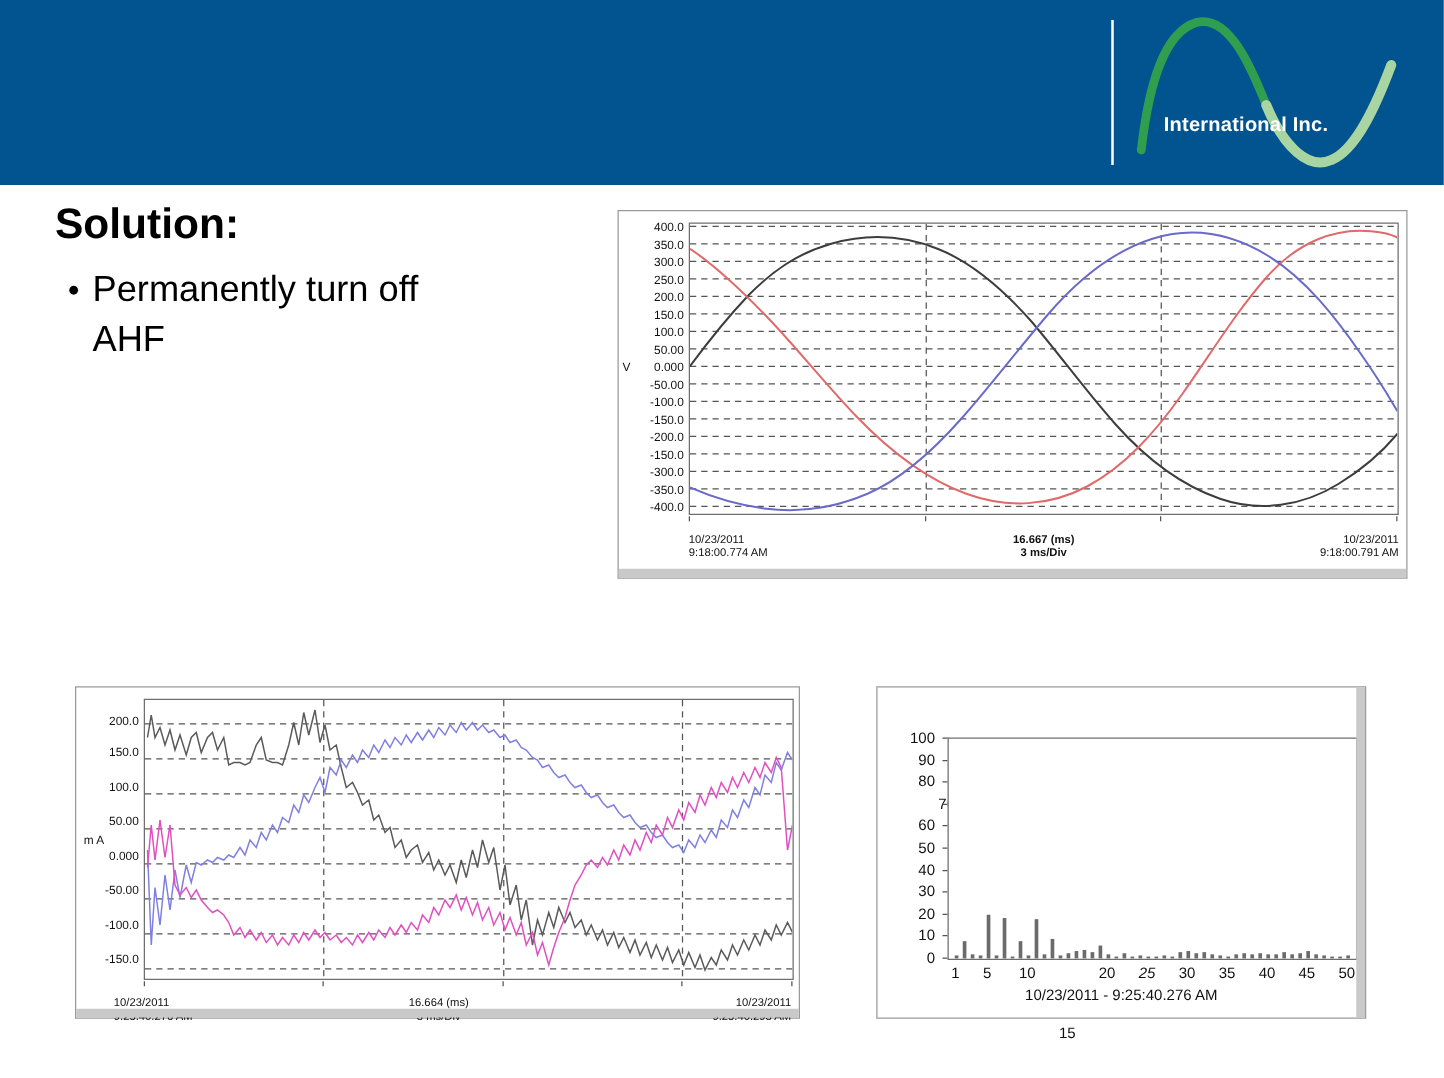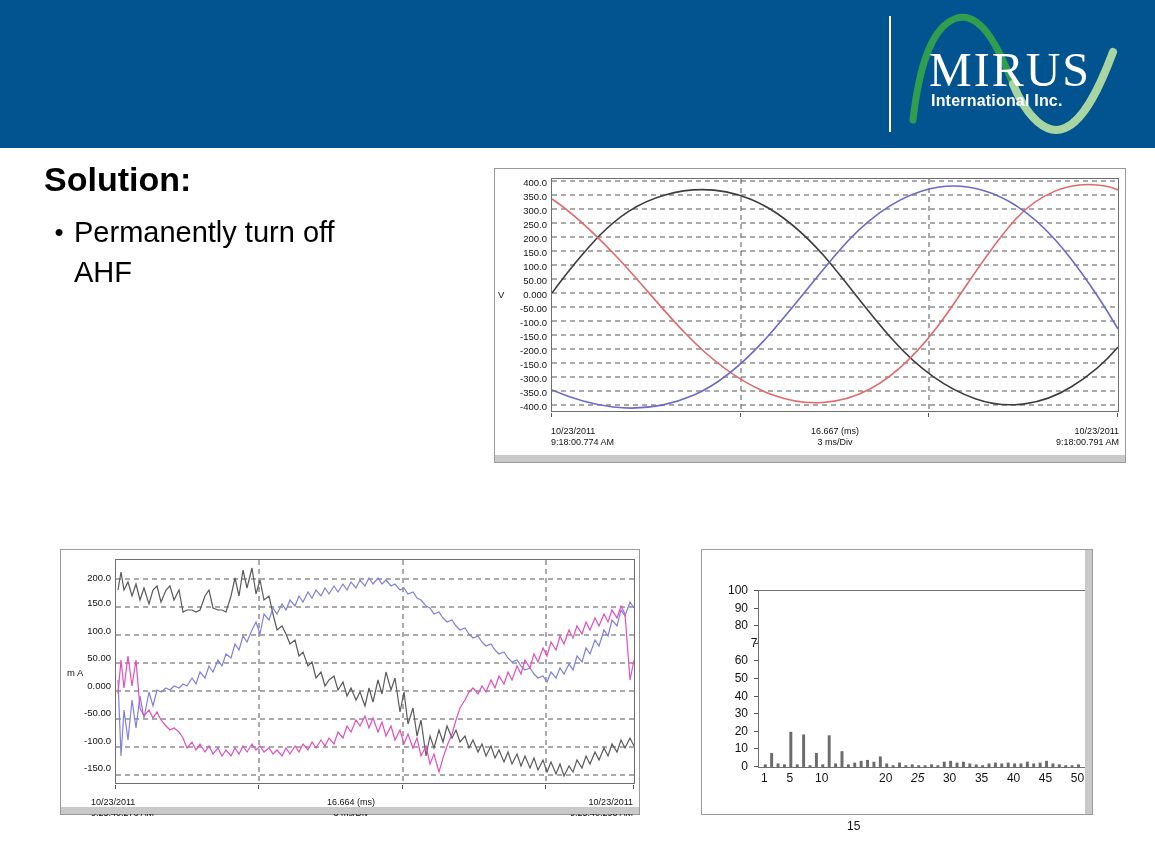--- a/index.html
+++ b/index.html
@@ -129,21 +129,20 @@
 <body>
 
 <div class="header">
   <div class="header-divider"></div>
 
   <div class="logo">
     <svg width="225" height="132" viewBox="0 0 225 132">
       <path d="M8,112 C14,60 26,18 52,10 C78,3 96,46 108,76 C122,110 142,128 160,120 C180,112 196,76 208,44" fill="none" stroke="#2f9e4f" stroke-width="7" stroke-linecap="round"></path>
       <path d="M108,76 C122,110 142,128 160,120 C180,112 196,76 208,44" fill="none" stroke="#a8d5a2" stroke-width="8" stroke-linecap="round"></path>
     </svg>
-    <div class="logo-text">MIRUS</div>
     <div class="logo-sub">International Inc.</div>
   </div>
 </div>
 
 <div class="solution-heading">Solution:</div>
 <div class="bullet-row">
   <div class="bullet-dot">•</div>
   <div class="bullet-text">Permanently turn off AHF</div>
 </div>
 
@@ -206,21 +205,21 @@
     <div class="tick" style="left:0px;"></div>
     <div class="tick" style="left:189px;"></div>
     <div class="tick" style="left:377px;"></div>
     <div class="tick" style="left:566px;"></div>
   </div>
 
   <div class="footlab" style="left:56px;top:257px;">
     <div>10/23/2011</div>
     <div>9:18:00.774 AM</div>
   </div>
-  <div class="footlab c" style="left:240px;top:257px;width:200px;">
+  <div class="footlab c" style="left:240px;top:257px;width:200px;font-weight:bold;">
     <div>16.667 (ms)</div>
     <div>3 ms/Div</div>
   </div>
   <div class="footlab r" style="left:470px;top:257px;width:154px;">
     <div>10/23/2011</div>
     <div>9:18:00.791 AM</div>
   </div>
   <div class="bottomgrey"></div>
 </div>
 
@@ -375,14 +374,15 @@
       <div class="hxl" style="left:141.8px;top:222px;margin-top:48px;">15</div>
       <div class="hxl" style="left:173.7px;top:222px;">20</div>
       <div class="hxl" style="left:205.7px;top:222px;font-style:italic;">25</div>
       <div class="hxl" style="left:237.6px;top:222px;">30</div>
       <div class="hxl" style="left:269.6px;top:222px;">35</div>
       <div class="hxl" style="left:301.6px;top:222px;">40</div>
       <div class="hxl" style="left:333.5px;top:222px;">45</div>
       <div class="hxl" style="left:365.5px;top:222px;">50</div>
     </div>
 
+  <div class="hfoot" style="top:240px;">10/23/2011 - 9:25:40.276 AM</div>
   <div class="sidegrey"></div>
 </div>
 
 </body></html>

